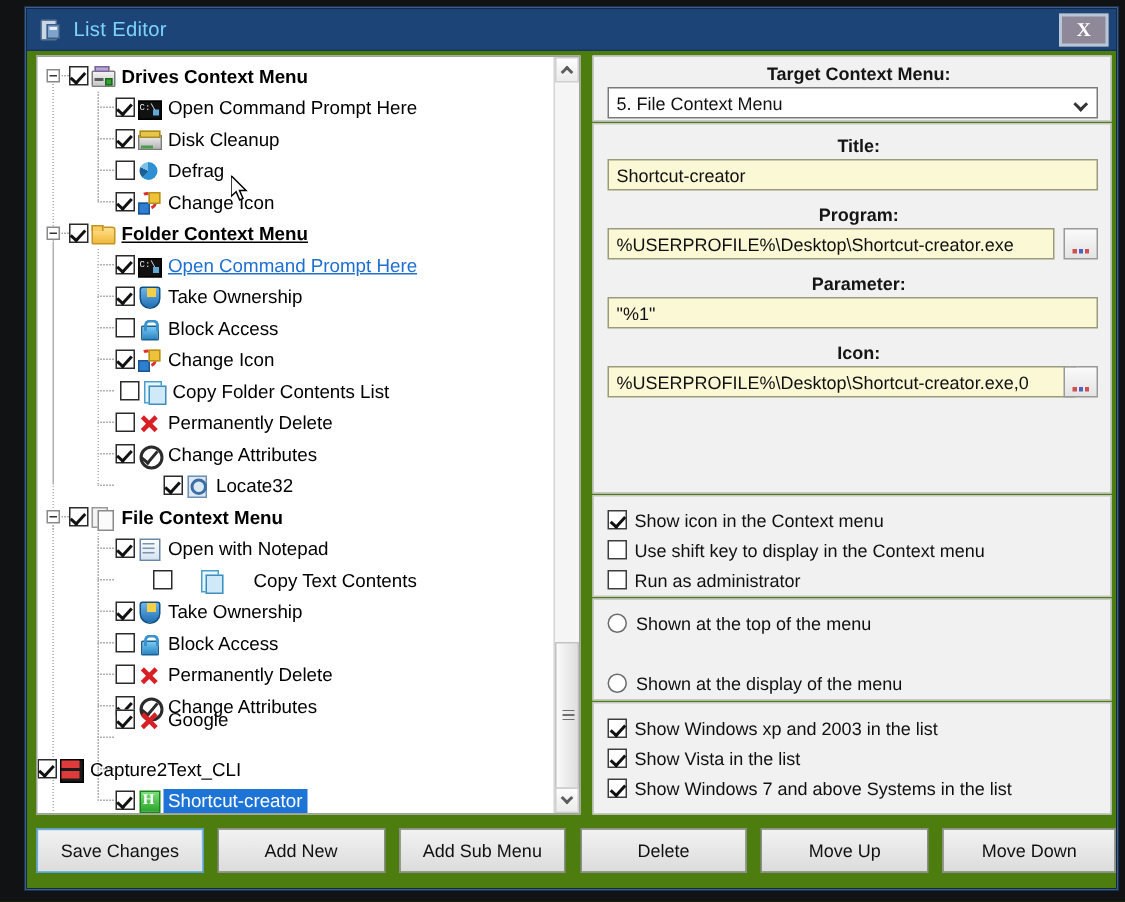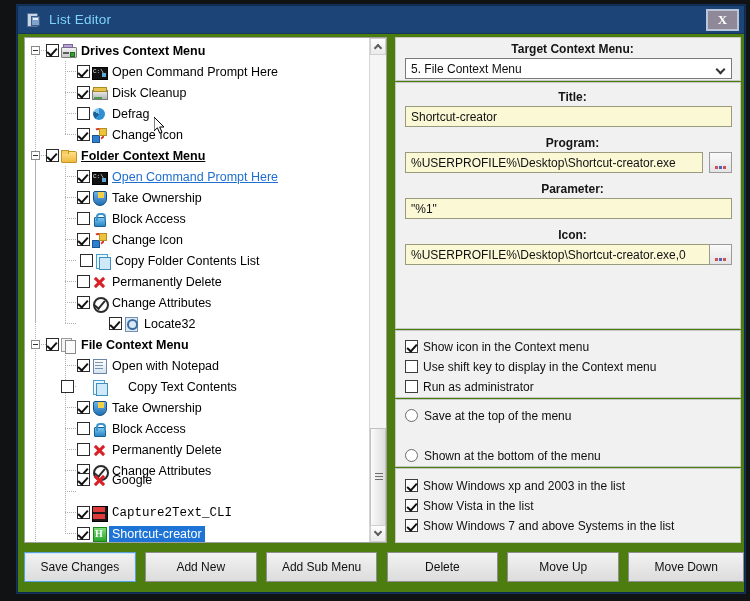--- a/index.html
+++ b/index.html
@@ -559,21 +559,21 @@
               <div class="expander"></div>
               <span class="cbx on"></span>
               <span class="ticon ic-files"></span>
               <span class="tlabel">File Context Menu</span>
             </div>
             <div class="trow" style="position:absolute;left:0;top:317px;padding-left:52px;">
               <span class="cbx on"></span>
               <span class="ticon ic-notepad"></span>
               <span class="tlabel">Open with Notepad</span>
             </div>
-            <div class="trow" style="position:absolute;left:0;top:338px;padding-left:36px;gap:16px;">
+            <div class="trow" style="position:absolute;left:0;top:338px;padding-left:77px;gap:16px;">
               <span class="cbx"></span>
               <span class="ticon ic-doc"></span>
               <span class="tlabel">Copy Text Contents</span>
             </div>
             <div class="trow" style="position:absolute;left:0;top:359px;padding-left:52px;">
               <span class="cbx on"></span>
               <span class="ticon ic-shield"></span>
               <span class="tlabel">Take Ownership</span>
             </div>
             <div class="trow" style="position:absolute;left:0;top:380px;padding-left:52px;">
@@ -589,21 +589,21 @@
             <div class="trow" style="position:absolute;left:0;top:422px;padding-left:52px;">
               <span class="cbx on"></span>
               <span class="ticon ic-attr"></span>
               <span class="tlabel">Change Attributes</span>
             </div>
             <div class="trow" style="position:absolute;left:0;top:431px;padding-left:52px;">
               <span class="cbx on"></span>
               <span class="ticon ic-x"></span>
               <span class="tlabel">Google</span>
             </div>
-            <div class="trow" style="position:absolute;left:0;top:464px;padding-left:52px;font-family:Liberation Mono, monospace;">
+            <div class="trow" style="position:absolute;left:0;top:464px;">
               <span class="cbx on"></span>
               <span class="ticon ic-capture">
                 <span class="bl"></span>
               </span>
               <span class="tlabel">Capture2Text_CLI</span>
             </div>
             <div class="trow" style="position:absolute;left:0;top:485px;padding-left:52px;">
               <span class="cbx on"></span>
               <span class="ticon ic-h"></span>
               <span class="tlabel sel">Shortcut-creator</span>
@@ -666,25 +666,25 @@
               <span>Use shift key to display in the Context menu</span>
             </div>
             <div class="ckrow" style="position:absolute;left:0;top:46px">
               <span class="ckbox"></span>
               <span>Run as administrator</span>
             </div>
           </div>
         <div class="rp-box" id="rp-radios">
             <div class="ckrow" style="position:absolute;left:0;top:6px">
               <span class="rdbox"></span>
-              <span>Save at the top of the menu</span>
+              <span>Shown at the top of the menu</span>
             </div>
             <div class="ckrow" style="position:absolute;left:0;top:46px">
               <span class="rdbox"></span>
-              <span>Shown at the bottom of the menu</span>
+              <span>Shown at the display of the menu</span>
             </div>
           </div>
         <div class="rp-box" id="rp-sys">
             <div class="ckrow" style="position:absolute;left:0;top:7px">
               <span class="ckbox on"></span>
               <span>Show Windows xp  and 2003 in the list</span>
             </div>
             <div class="ckrow" style="position:absolute;left:0;top:27px">
               <span class="ckbox on"></span>
               <span>Show Vista in the list</span>

